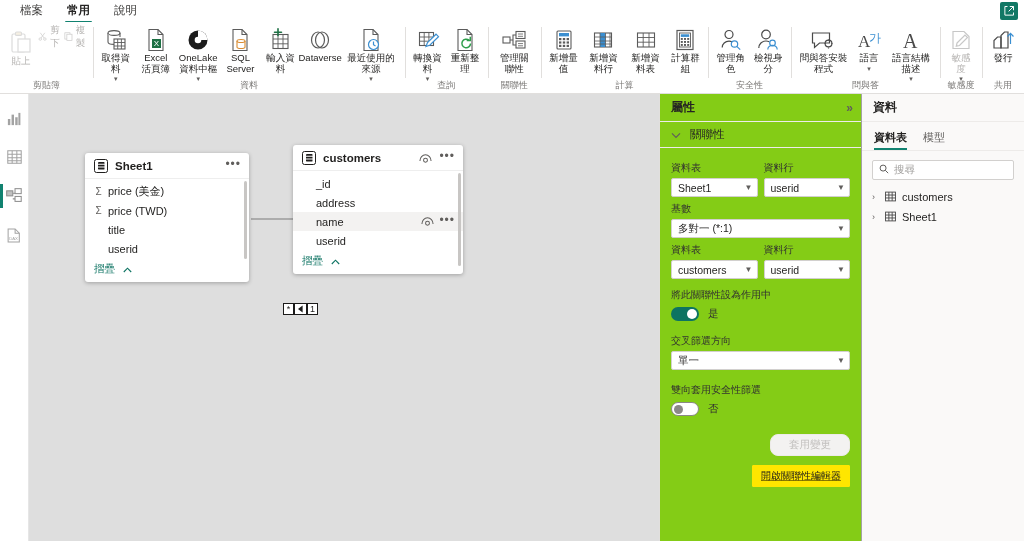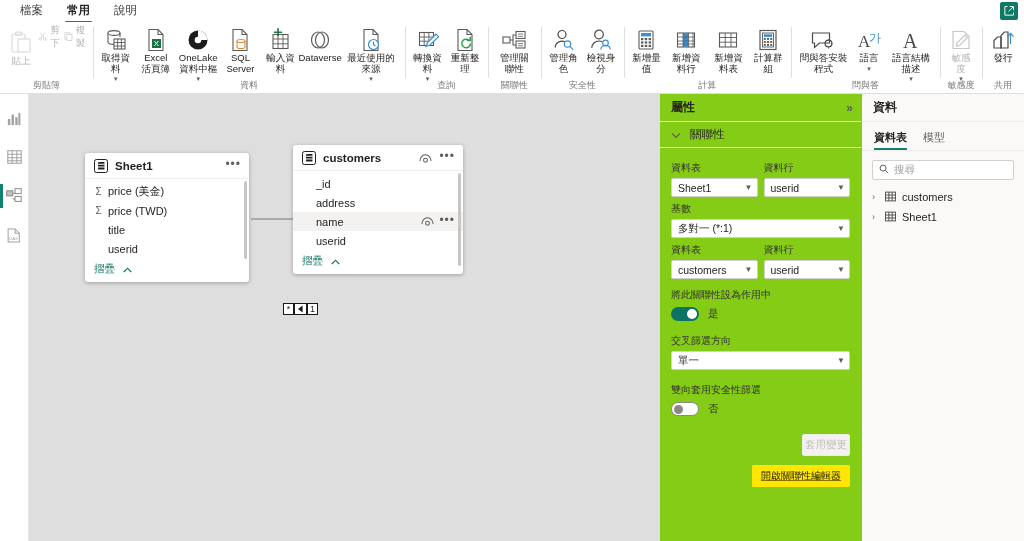--- a/index.html
+++ b/index.html
@@ -137,21 +137,21 @@
   .toggwrap { display:flex; align-items:center; gap:9px; margin-top:5px; }
   .togg { width:28px; height:14px; border-radius:8px; position:relative; }
   .togg.on { background:#0d7362; }
   .togg.on .knob { position:absolute; right:2px; top:2px; width:10px; height:10px; border-radius:50%; background:#fff;}
   .togg.off { background:#fff; border:1px solid #8a8886; }
   .togg.off .knob { position:absolute; left:2px; top:1.5px; width:9px; height:9px; border-radius:50%; background:#8a8886;}
   .toggtxt { font-size:10.5px; color:#323130; }
   .btnrow { display:flex; justify-content:flex-end; margin-top:18px; }
   .btn-disabled {
     border:1px solid #edebe9; background:#f3f2f1; color:#c2c0be;
-    font-size:10.5px; padding:3px 2px; border-radius:2px;
+    font-size:10.5px; padding:3px 18px; border-radius:8px;
   }
   .btn-hl {
     background:#ffe600; color:#1b1a19; font-size:10px; padding:3px 8px;
     border:1px solid #ffe600; border-radius:1px; text-decoration:underline; text-decoration-color:#8a7a00;
   }
   .btnrow2 { display:flex; justify-content:flex-end; margin-top:9px; }
 
   
   .datapane { position:absolute; right:0; top:94px; width:162px; bottom:0; background:#faf9f8; }
   .datapane .dhdr { height:28px; display:flex; align-items:center; padding:0 11px; font-weight:bold; font-size:12px; border-bottom:1px solid #edebe9;}
@@ -342,48 +342,20 @@
               <rect x="15" y="3.5" width="9" height="7"></rect>
               <rect x="15" y="13" width="9" height="7"></rect>
               <path d="M9 12h3v-5h3M12 12v5h3" fill="none"></path>
               <path d="M17 6h5M17 8.3h5M17 15.6h5M17 17.8h5" stroke-width="0.8"></path>
             </svg>
           </div>
           <div class="txt">管理關聯性</div>
         </div>
       </div>
       <div class="rlabel">關聯性</div>
-    </div>
-
-    <div class="rgroup">
-      <div class="ritems">
-        <div class="rbtn">
-          <div class="ico">
-            <svg width="24" height="24" viewBox="0 0 24 24" fill="none" stroke="#4a4a4a" stroke-width="1.2">
-              <circle cx="10" cy="6.5" r="4"></circle>
-              <path d="M3.2 19.5c0-3.6 3-6.4 6.8-6.4 1.1 0 2.1.2 3 .6"></path>
-              <circle cx="15.5" cy="16" r="3.2" stroke="#3b8fd1"></circle>
-              <path d="M17.8 18.3l3.4 3.4" stroke="#3b8fd1"></path>
-            </svg>
-          </div>
-          <div class="txt">管理角色</div>
-        </div>
-        <div class="rbtn">
-          <div class="ico">
-            <svg width="24" height="24" viewBox="0 0 24 24" fill="none" stroke="#4a4a4a" stroke-width="1.2">
-              <circle cx="10" cy="6.5" r="4.3"></circle>
-              <path d="M2.8 20c0-3.9 3.2-7 7.2-7 1.2 0 2.3.3 3.3.8"></path>
-              <circle cx="16.5" cy="15" r="2.8" stroke="#3b8fd1"></circle>
-              <path d="M11.8 21.5c0-2.5 2.1-4.2 4.7-4.2s4.7 1.7 4.7 4.2" stroke="#3b8fd1"></path>
-            </svg>
-          </div>
-          <div class="txt">檢視身分</div>
-        </div>
-      </div>
-      <div class="rlabel">安全性</div>
     </div>
 
     <div class="rgroup">
       <div class="ritems">
         <div class="rbtn">
           <div class="ico">
             <svg width="22" height="24" viewBox="0 0 22 24">
               <rect x="4" y="3" width="14" height="18" rx="1" fill="#fff" stroke="#5b5b5b" stroke-width="1.1"></rect>
               <rect x="6" y="5" width="10" height="3.4" fill="#3b8fd1"></rect>
               <g fill="#5b5b5b">
@@ -441,20 +413,48 @@
             </svg>
           </div>
           <div class="txt">計算群組</div>
         </div>
       </div>
       <div class="rlabel">計算</div>
     </div>
 
     <div class="rgroup">
       <div class="ritems">
+        <div class="rbtn">
+          <div class="ico">
+            <svg width="24" height="24" viewBox="0 0 24 24" fill="none" stroke="#4a4a4a" stroke-width="1.2">
+              <circle cx="10" cy="6.5" r="4"></circle>
+              <path d="M3.2 19.5c0-3.6 3-6.4 6.8-6.4 1.1 0 2.1.2 3 .6"></path>
+              <circle cx="15.5" cy="16" r="3.2" stroke="#3b8fd1"></circle>
+              <path d="M17.8 18.3l3.4 3.4" stroke="#3b8fd1"></path>
+            </svg>
+          </div>
+          <div class="txt">管理角色</div>
+        </div>
+        <div class="rbtn">
+          <div class="ico">
+            <svg width="24" height="24" viewBox="0 0 24 24" fill="none" stroke="#4a4a4a" stroke-width="1.2">
+              <circle cx="10" cy="6.5" r="4.3"></circle>
+              <path d="M2.8 20c0-3.9 3.2-7 7.2-7 1.2 0 2.3.3 3.3.8"></path>
+              <circle cx="16.5" cy="15" r="2.8" stroke="#3b8fd1"></circle>
+              <path d="M11.8 21.5c0-2.5 2.1-4.2 4.7-4.2s4.7 1.7 4.7 4.2" stroke="#3b8fd1"></path>
+            </svg>
+          </div>
+          <div class="txt">檢視身分</div>
+        </div>
+      </div>
+      <div class="rlabel">安全性</div>
+    </div>
+
+    <div class="rgroup">
+      <div class="ritems">
         <div class="rbtn wide">
           <div class="ico">
             <svg width="26" height="24" viewBox="0 0 26 24" fill="none" stroke="#4a4a4a" stroke-width="1.2">
               <path d="M2.5 5h17v10h-10l-5 4.5V15h-2z"></path>
               <circle cx="18.5" cy="15.5" r="3.4" stroke="#4a4a4a"></circle>
               <path d="M18.5 11.6v1M18.5 19.4v1M14.6 15.5h1M21.4 15.5h1"></path>
             </svg>
           </div>
           <div class="txt">問與答安裝程式</div>
         </div>

